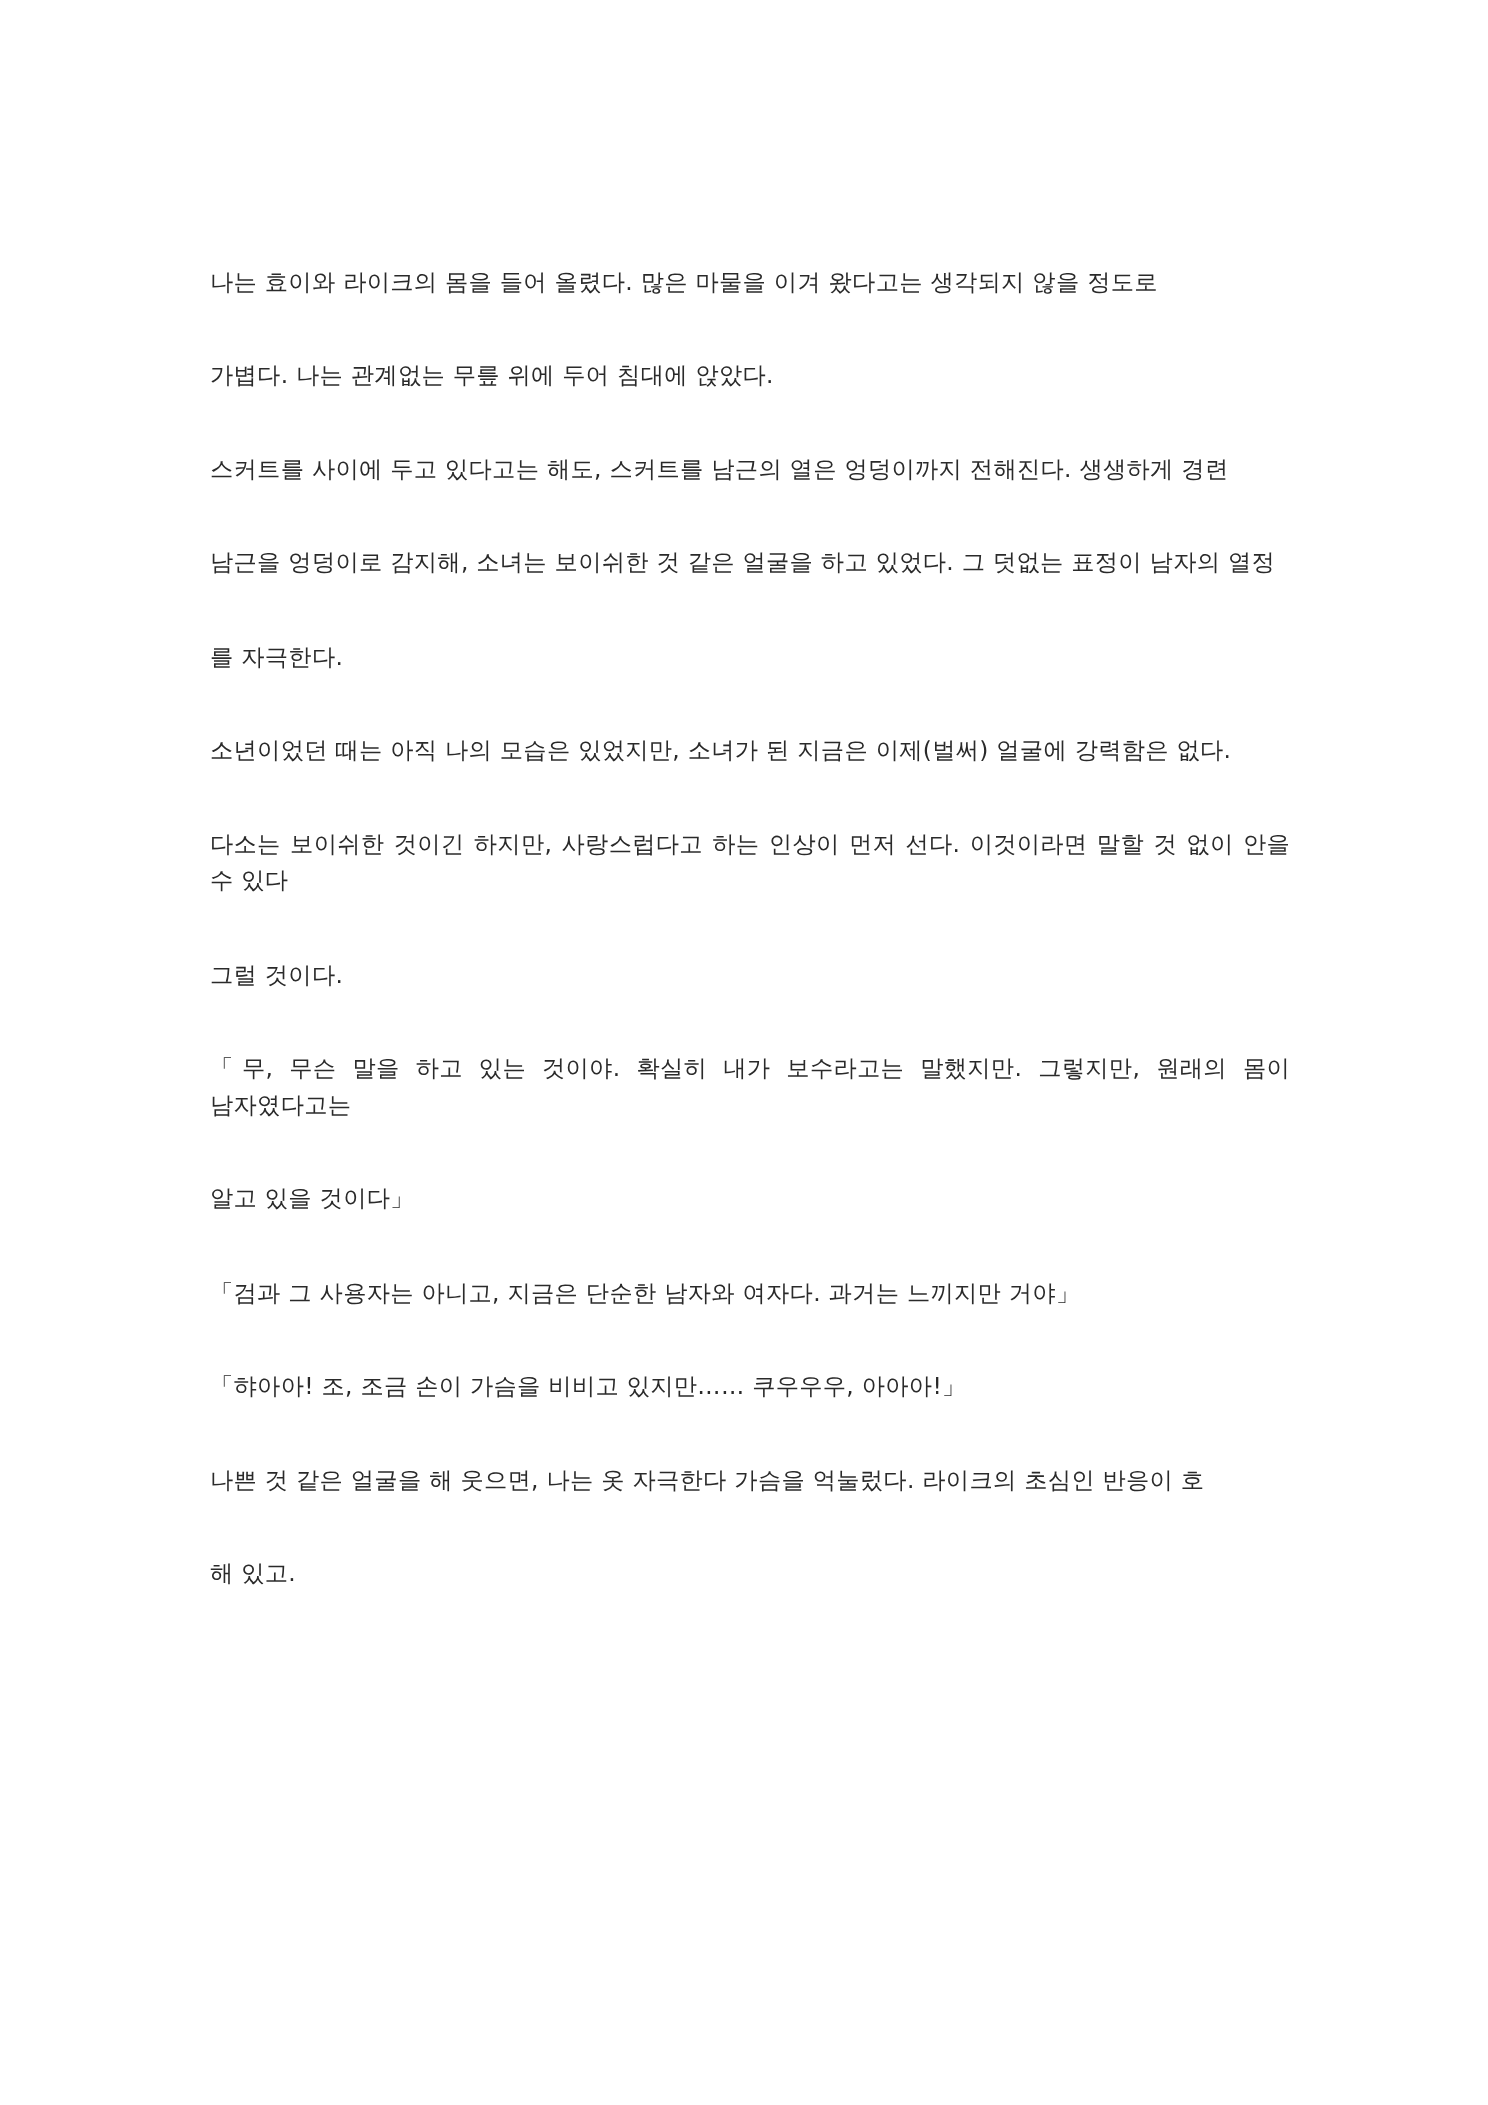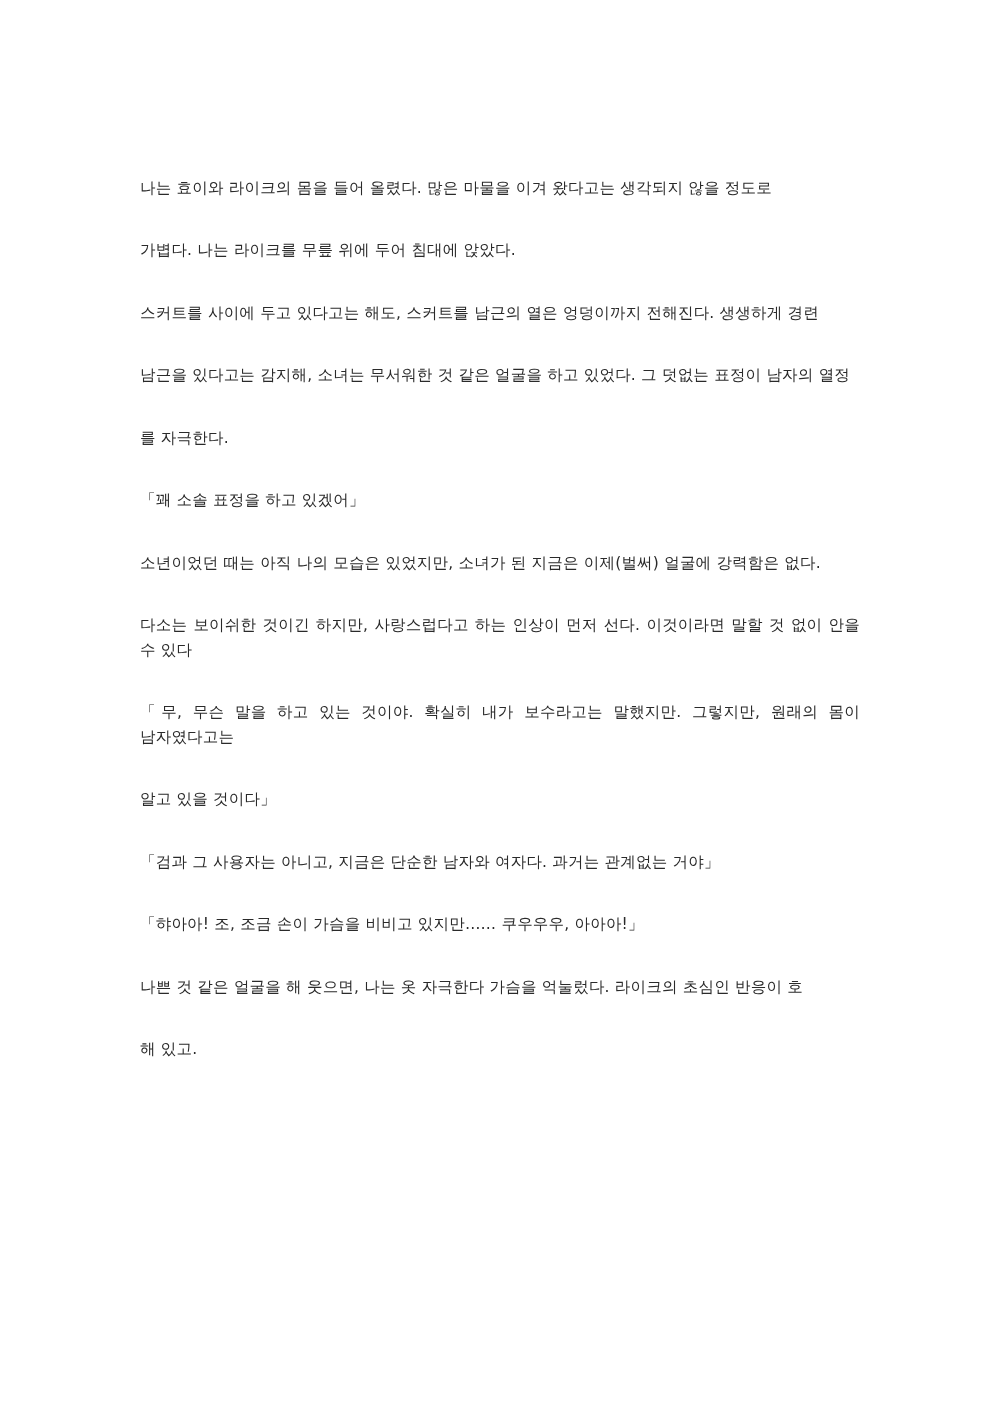--- a/index.html
+++ b/index.html
@@ -39,27 +39,27 @@
   p.para:last-child {
     margin-bottom: 0;
   }
 </style>
 </head>
 <body>
 
 <div class="page">
   <div class="doc-body">
     <p class="para justify">나는 효이와 라이크의 몸을 들어 올렸다. 많은 마물을 이겨 왔다고는 생각되지 않을 정도로</p>
-    <p class="para">가볍다. 나는 라이크를 무릎 위에 두어 침대에 앉았다.</p>
+    <p class="para">가볍다. 나는 관계없는 무릎 위에 두어 침대에 앉았다.</p>
     <p class="para justify">스커트를 사이에 두고 있다고는 해도, 스커트를 남근의 열은 엉덩이까지 전해진다. 생생하게 경련</p>
-    <p class="para justify">남근을 있다고는 감지해, 소녀는 무서워한 것 같은 얼굴을 하고 있었다. 그 덧없는 표정이 남자의 열정</p>
+    <p class="para justify">남근을 엉덩이로 감지해, 소녀는 보이쉬한 것 같은 얼굴을 하고 있었다. 그 덧없는 표정이 남자의 열정</p>
     <p class="para">를 자극한다.</p>
-    <p class="para">「꽤 소솔 표정을 하고 있겠어」</p>
     <p class="para justify">소년이었던 때는 아직 나의 모습은 있었지만, 소녀가 된 지금은 이제(벌써) 얼굴에 강력함은 없다.</p>
     <p class="para justify">다소는 보이쉬한 것이긴 하지만, 사랑스럽다고 하는 인상이 먼저 선다. 이것이라면 말할 것 없이 안을 수 있다</p>
+    <p class="para">그럴 것이다.</p>
     <p class="para justify">「무, 무슨 말을 하고 있는 것이야. 확실히 내가 보수라고는 말했지만. 그렇지만, 원래의 몸이 남자였다고는</p>
     <p class="para">알고 있을 것이다」</p>
-    <p class="para justify">「검과 그 사용자는 아니고, 지금은 단순한 남자와 여자다. 과거는 관계없는 거야」</p>
+    <p class="para justify">「검과 그 사용자는 아니고, 지금은 단순한 남자와 여자다. 과거는 느끼지만 거야」</p>
     <p class="para justify">「햐아아! 조, 조금 손이 가슴을 비비고 있지만…… 쿠우우우, 아아아!」</p>
     <p class="para justify">나쁜 것 같은 얼굴을 해 웃으면, 나는 옷 자극한다 가슴을 억눌렀다. 라이크의 초심인 반응이 호</p>
     <p class="para">해 있고.</p>
   </div>
 </div>
 
 </body></html>

